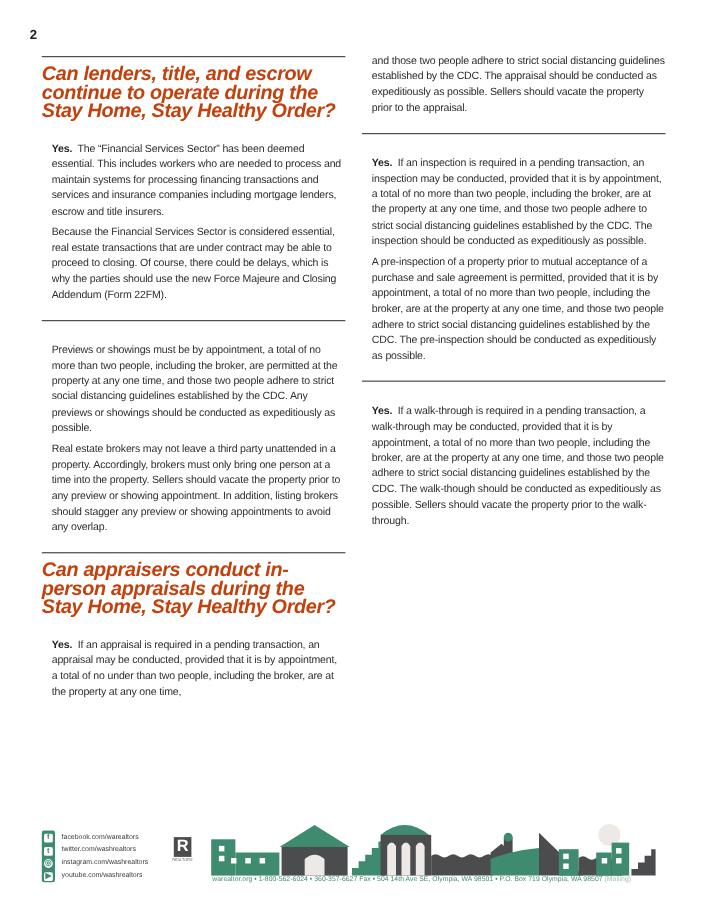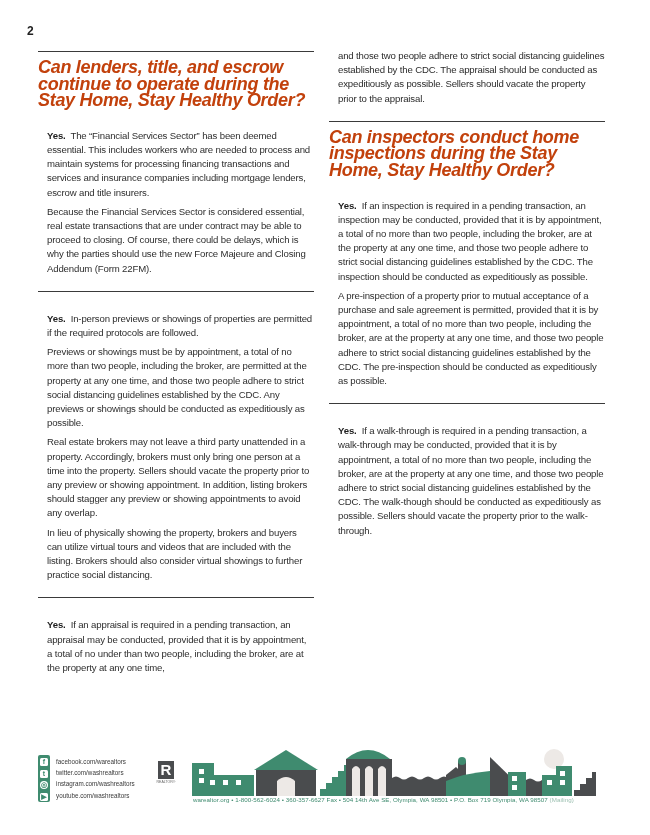--- a/index.html
+++ b/index.html
@@ -41,40 +41,38 @@
     <div class="q">Can lenders, title, and escrow continue to operate during the Stay Home, Stay Healthy Order?</div>
     <div class="a">
       <p><b>Yes.</b>&nbsp; <span>The “Financial Services Sector” has been deemed essential.  This includes workers who are needed to process and maintain systems for processing financing transactions and services and insurance companies including mortgage lenders, escrow and title insurers.</span></p>
       <p>Because the Financial Services Sector is considered essential, real estate transactions that are under contract may be able to proceed to closing.  Of course, there could be delays, which is why the parties should use the new Force Majeure and Closing Addendum (Form 22FM).</p>
     </div>
   </div>
   <div class="gap"></div>
   <div class="section">
     <div class="rule"></div>
     <div class="a">
-      <p><b>Yes.</b>&nbsp; <span>In-person previews or showings of properties are permitted if the required protocols are followed.</span></p>
       <p>Previews or showings must be by appointment, a total of no more than two people, including the broker, are permitted at the property at any one time, and those two people adhere to strict social distancing guidelines established by the CDC.  Any previews or showings should be conducted as expeditiously as possible.</p>
       <p>Real estate brokers may not leave a third party unattended in a property.  Accordingly, brokers must only bring one person at a time into the property.  Sellers should vacate the property prior to any preview or showing appointment.  In addition, listing brokers should stagger any preview or showing appointments to avoid any overlap.</p>
-      <p>In lieu of physically showing the property, brokers and buyers can utilize virtual tours and videos that are included with the listing.  Brokers should also consider virtual showings to further practice social distancing.</p>
     </div>
   </div>
   <div class="gap"></div>
   <div class="section">
     <div class="rule"></div>
+    <div class="q">Can appraisers conduct in-person appraisals during the Stay Home, Stay Healthy Order?</div>
     <div class="a">
       <p><b>Yes.</b>&nbsp; <span>If an appraisal is required in a pending transaction, an appraisal may be conducted, provided that it is by appointment, a total of no under than two people, including the broker, are at the property at any one time,</span></p>
     </div>
   </div>
 </div>
 
 <div class="col right">
   <div class="cont">and those two people adhere to strict social distancing guidelines established by the CDC.  The appraisal should be conducted as expeditiously as possible.  Sellers should vacate the property prior to the appraisal.</div>
   <div class="section">
     <div class="rule"></div>
-    <div class="q">Can inspectors conduct home inspections during the Stay Home, Stay Healthy Order?</div>
     <div class="a">
       <p><b>Yes.</b>&nbsp; <span>If an inspection is required in a pending transaction, an inspection may be conducted, provided that it is by appointment, a total of no more than two people, including the broker, are at the property at any one time, and those two people adhere to strict social distancing guidelines established by the CDC.  The inspection should be conducted as expeditiously as possible.</span></p>
       <p>A pre-inspection of a property prior to mutual acceptance of a purchase and sale agreement is permitted, provided that it is by appointment, a total of no more than two people, including the broker, are at the property at any one time, and those two people adhere to strict social distancing guidelines established by the CDC.  The pre-inspection should be conducted as expeditiously as possible.</p>
     </div>
   </div>
   <div class="gap"></div>
   <div class="section">
     <div class="rule"></div>
     <div class="a">
       <p><b>Yes.</b>&nbsp; <span>If a walk-through is required in a pending transaction, a walk-through may be conducted, provided that it is by appointment, a total of no more than two people, including the broker, are at the property at any one time, and those two people adhere to strict social distancing guidelines established by the CDC.  The walk-though should be conducted as expeditiously as possible.  Sellers should vacate the property prior to the walk-through.</span></p>

